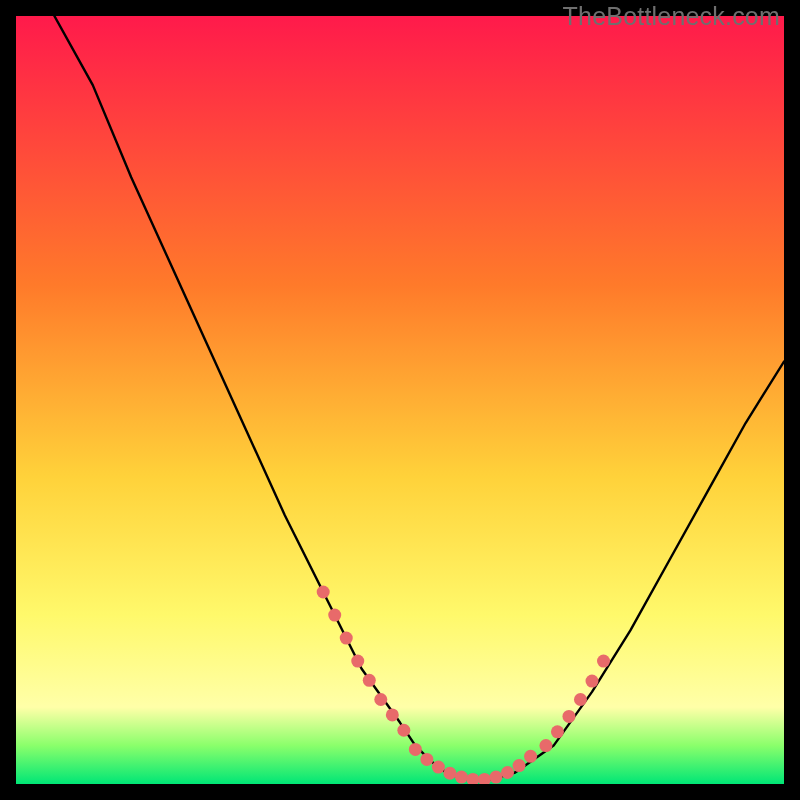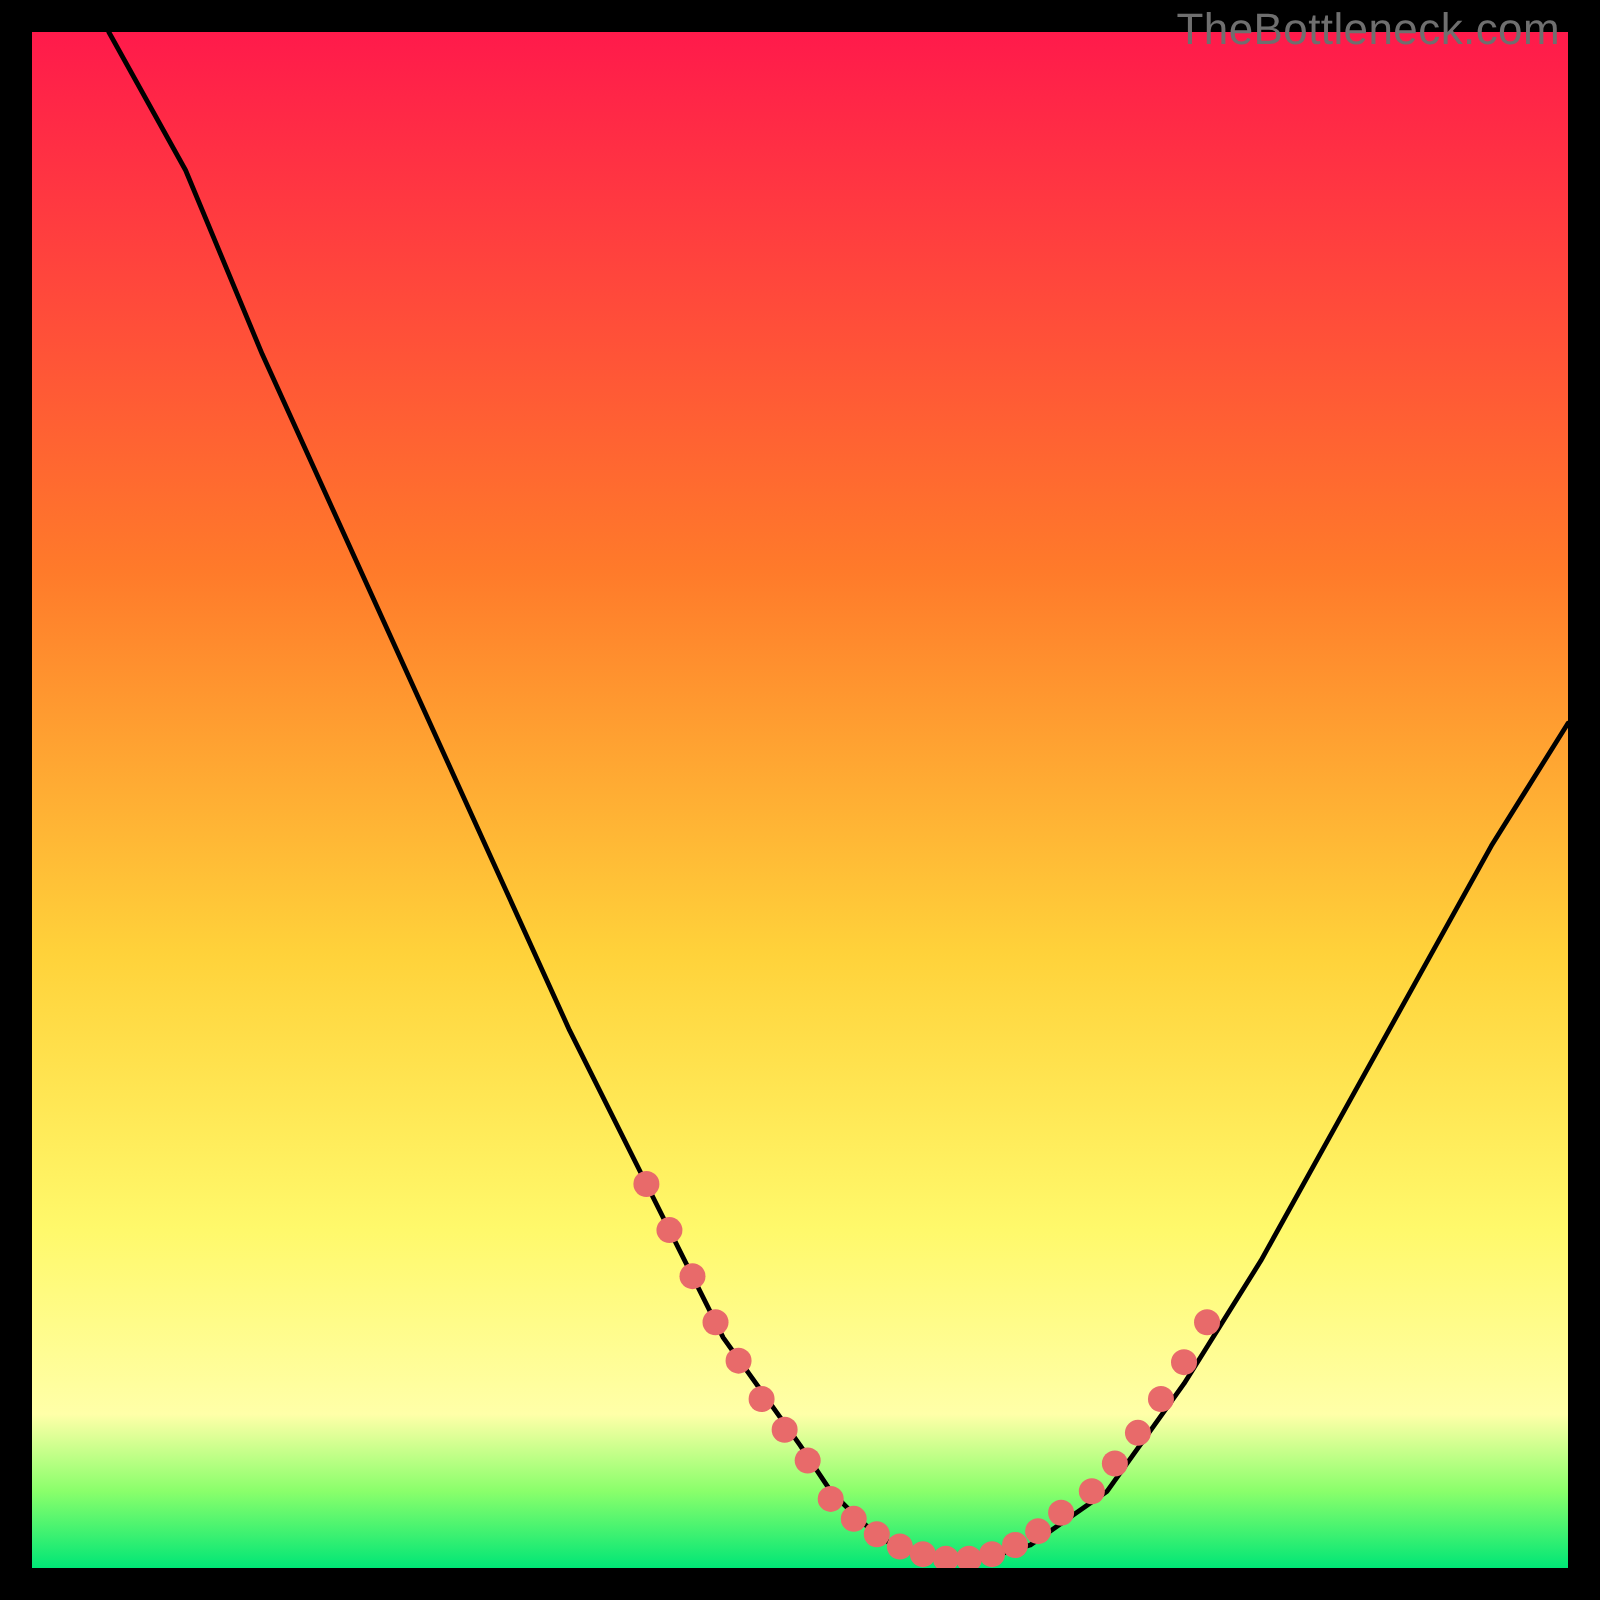--- a/index.html
+++ b/index.html
@@ -24,21 +24,21 @@
     left: 0;
     top: 0;
     width: 768px;
     height: 768px;
   }
   .watermark {
     position: absolute;
     top: 2px;
     right: 20px;
     color: #6f6f6f;
-    font-size: 22px;
+    font-size: 25px;
     font-weight: 500;
     letter-spacing: 0.2px;
   }
 </style>
 </head>
 <body>
 
 <div class="frame">
   <svg class="plot" viewBox="0 0 768 768" preserveAspectRatio="none">
     <defs>

